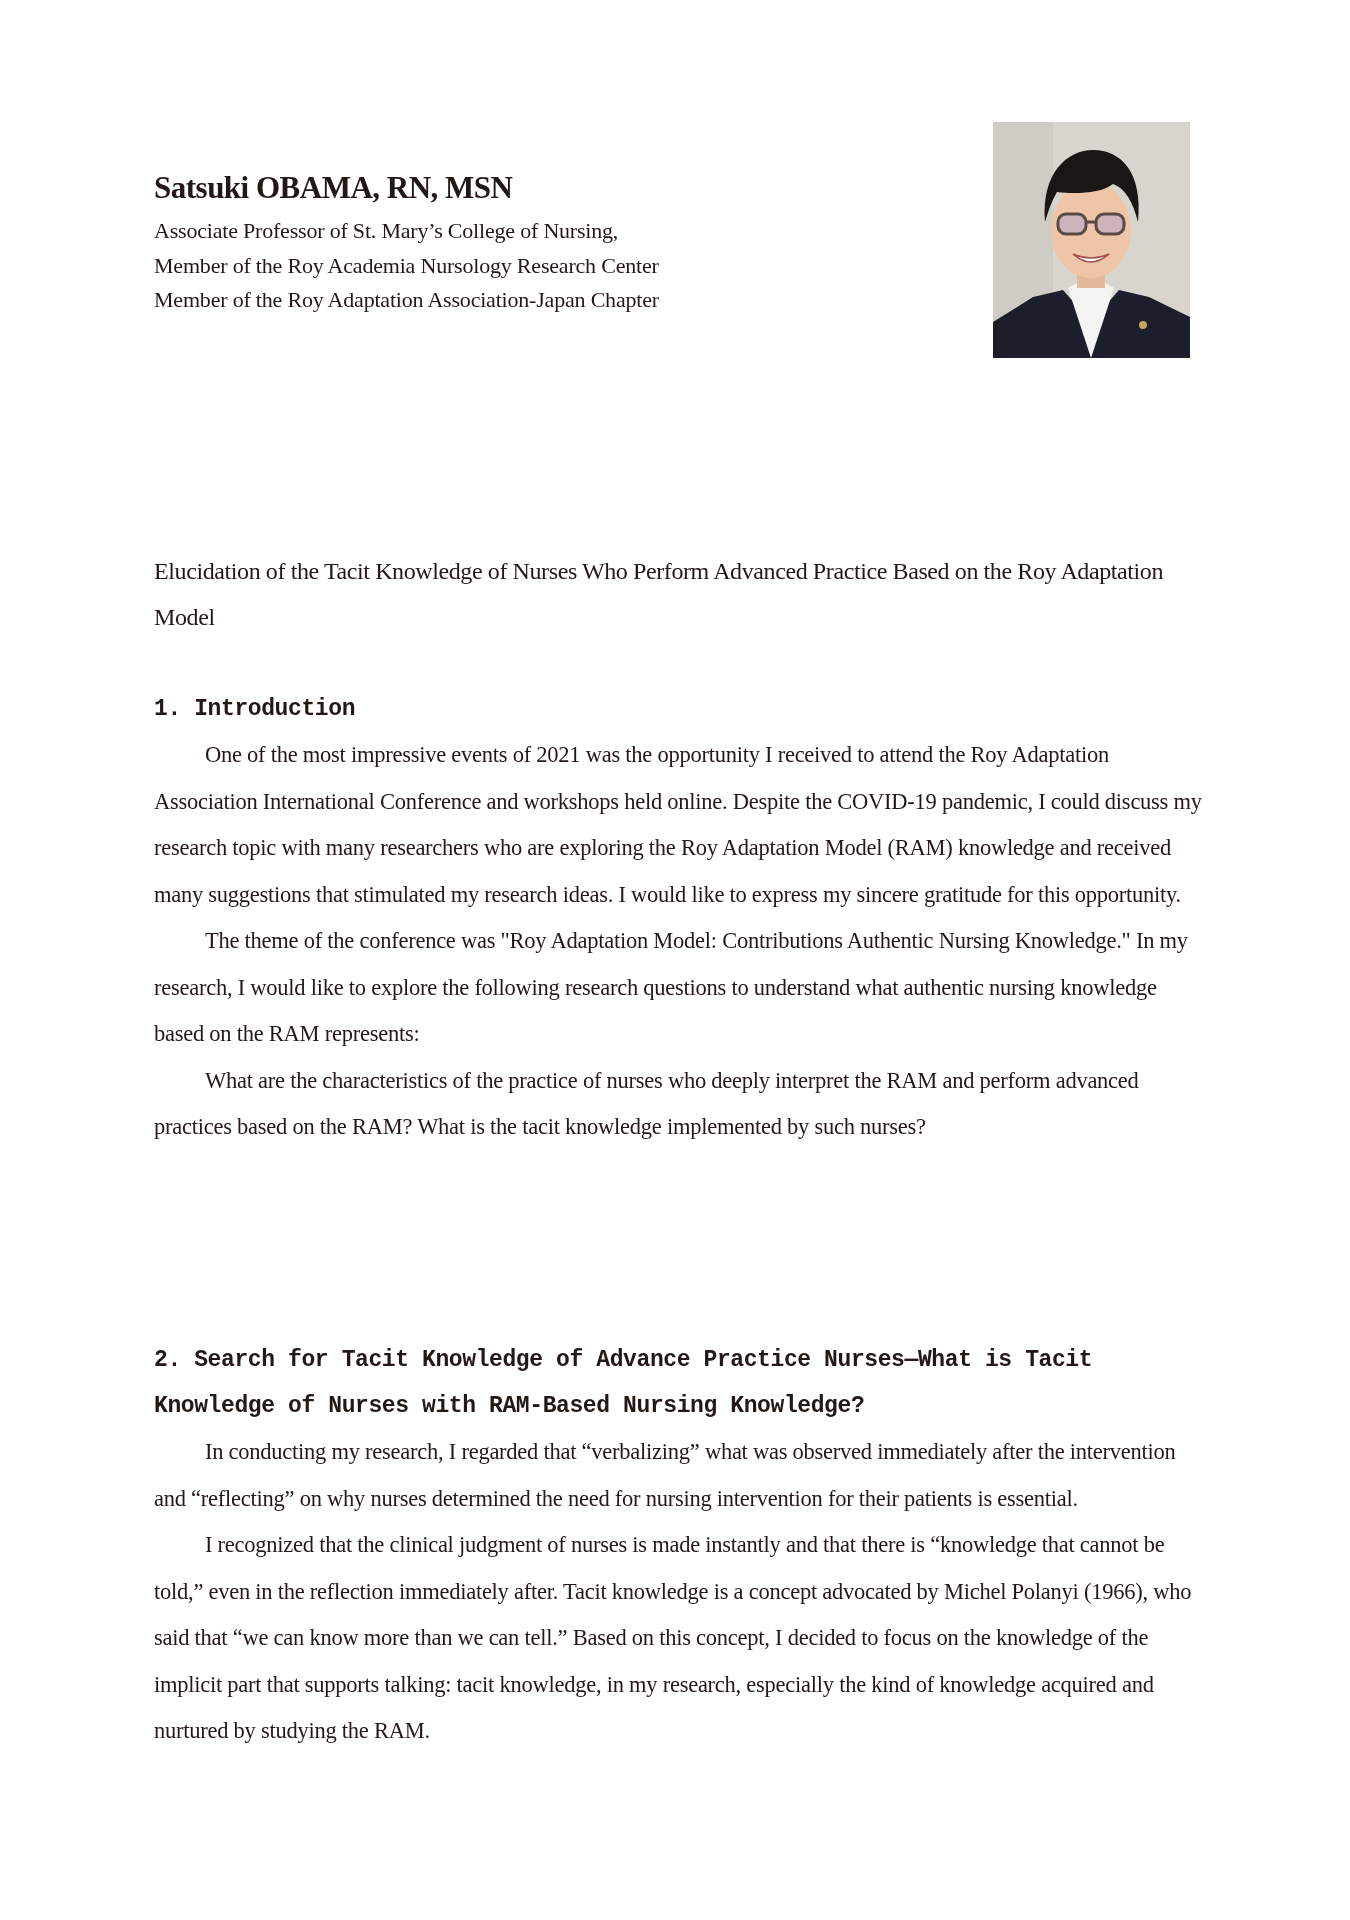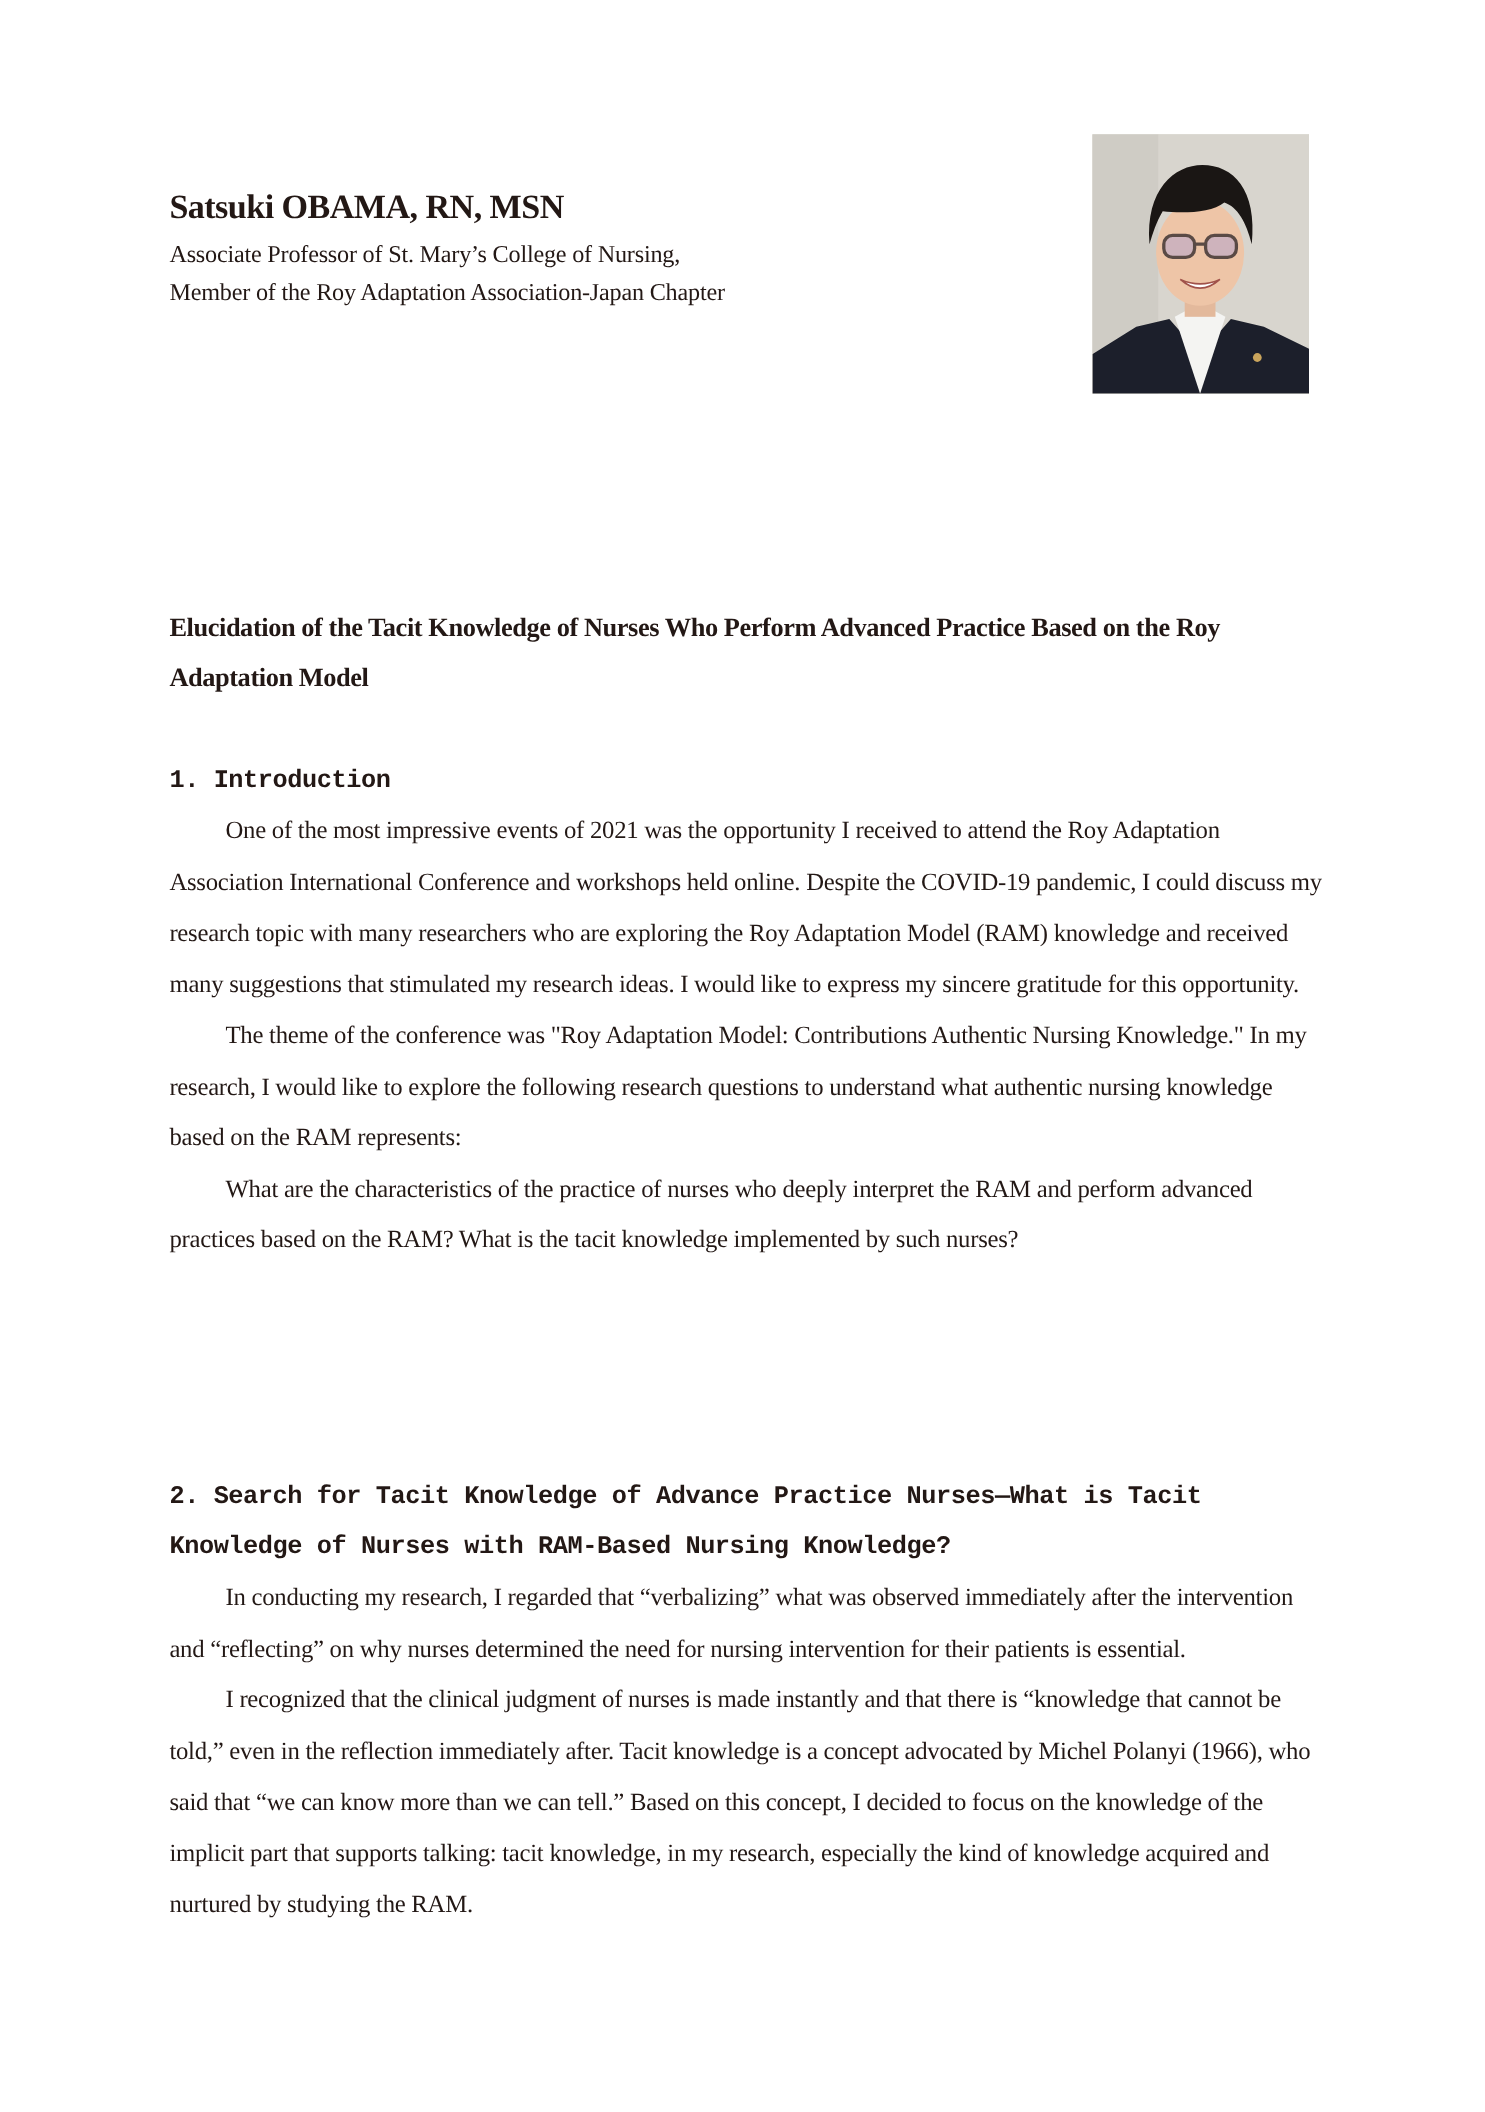--- a/index.html
+++ b/index.html
@@ -4,31 +4,32 @@
 <style>
   html, body { margin: 0; padding: 0; background: #ffffff; }
   body { width: 1350px; height: 1920px; position: relative; overflow: hidden;
          font-family: "Liberation Serif", "DejaVu Serif", serif; color: #231815; }
   .header { position: absolute; left: 154px; top: 168px; width: 800px; }
   .name { font-size: 31px; font-weight: bold; letter-spacing: -0.5px; margin: 0 0 6px 0; line-height: 40px; }
   .aff { font-size: 22px; line-height: 34.5px; letter-spacing: -0.2px; }
   .photo { position: absolute; left: 993px; top: 122px; width: 197px; height: 236px;
            background: #d9d6cf; overflow: hidden; }
   .title { position: absolute; left: 154px; top: 548px; width: 1050px;
-           font-size: 24px; font-weight: bold; line-height: 46px; letter-spacing: -0.4px; margin: 0; }
+           font-size: 24px; font-weight: normal; line-height: 46px; letter-spacing: -0.4px; margin: 0; }
   .section { position: absolute; left: 154px; width: 1050px; }
   .sec-heading { font-size: 23px; font-weight: bold; line-height: 46px; letter-spacing: -0.4px; margin: 0; font-family: Liberation Mono, monospace; }
   .para { font-size: 22.5px; line-height: 46.5px; margin: 0; text-indent: 51px; letter-spacing: -0.25px; }
 </style>
 </head>
 <body>
 
 <div class="header">
   <div class="name">Satsuki OBAMA, RN, MSN</div>
   <div class="aff">Associate Professor of St. Mary’s College of Nursing,</div>
+  <div class="aff">Member of the Roy Academia Nursology Research Center</div>
   <div class="aff">Member of the Roy Adaptation Association-Japan Chapter</div>
 </div>
 
 <div class="photo" aria-label="Portrait photo of the author">
   <svg width="197" height="236" viewBox="0 0 197 236">
     <rect width="197" height="236" fill="#d8d5ce"></rect>
     <rect x="0" y="0" width="60" height="236" fill="#cfccc5"></rect>
 
     <path d="M0 200 L40 175 L70 168 L98 200 L126 168 L156 175 L197 195 L197 236 L0 236 Z" fill="#1c1f2b"></path>
 

